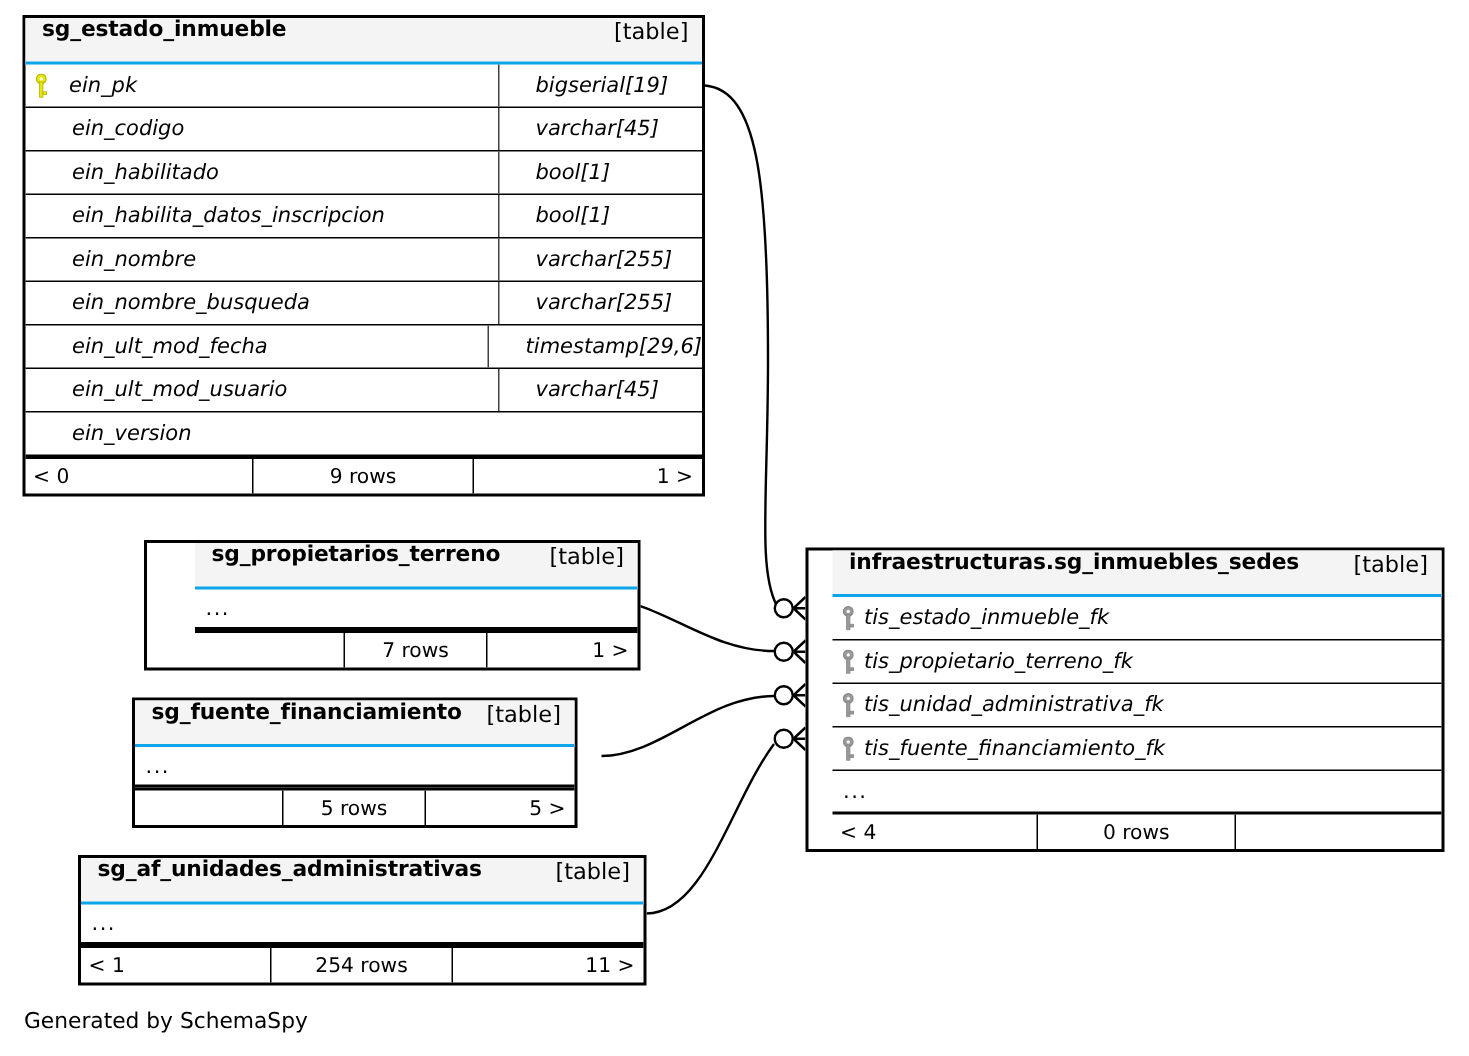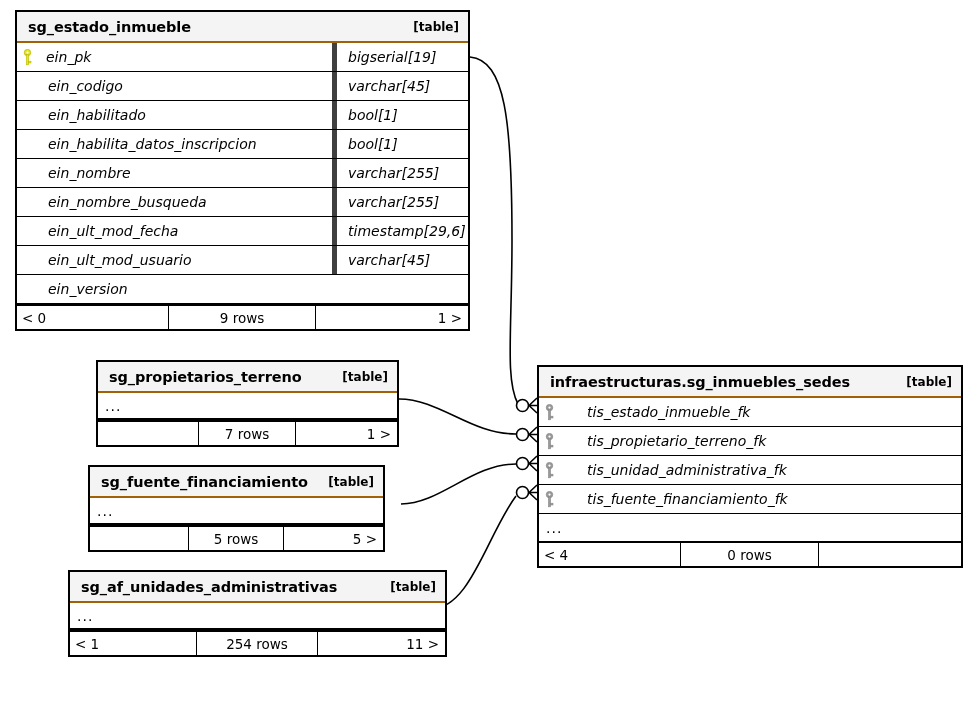--- a/index.html
+++ b/index.html
@@ -56,37 +56,35 @@
   .entity {
     position: absolute;
     box-sizing: border-box;
     border: 2px solid #000000;
     background: #ffffff;
   }
   .entity-header {
     box-sizing: border-box;
     height: 31px;
     background: #f4f4f4;
-    border-bottom: 2px solid #a16207;
-    display: flex;
-    align-items: center;
+    border-bottom: 2px solid #0ea5e9;
+    display: flex;
     justify-content: space-between;
     padding: 0 9px 0 11px;
   }
   .entity-title {
     font-weight: bold;
     font-size: 14.5px;
     letter-spacing: -0.1px;
     white-space: nowrap;
   }
   .entity-kind {
-    font-size: 12px;
+    font-size: 15px;
     white-space: nowrap;
     padding-left: 10px;
-    font-weight: bold;
   }
 
   .col-row {
     box-sizing: border-box;
     height: 29px;
     display: flex;
     align-items: stretch;
     border-bottom: 1px solid #000000;
     font-style: italic;
   }
@@ -100,22 +98,22 @@
     padding-left: 8px;
     font-size: 14px;
     white-space: nowrap;
     overflow: hidden;
   }
   .col-type {
     box-sizing: border-box;
     flex: 0 0 auto;
     display: flex;
     align-items: center;
-    border-left: 5px solid #404040;
-    padding-left: 11px;
+    border-left: 1px solid #404040;
+    padding-left: 24px;
     font-size: 14px;
     white-space: nowrap;
   }
   .col-indent {
     padding-left: 31px;
   }
 
   
   .keycell {
     flex: 0 0 21px;
@@ -170,25 +168,25 @@
   }
   .foot-r {
     flex: 1 1 0;
     justify-content: flex-end;
     padding-right: 6px;
   }
 
   
   #ent-estado            { left: 15px;  top: 10px;  width: 455px; }
   #ent-estado .col-type  { flex-basis: 136px; }
-  #ent-propietarios      { left: 96px;  top: 360px; width: 303px; }
+  #ent-propietarios      { left: 96px;  top: 360px; width: 331px; padding-left: 32px; }
   #ent-fuente            { left: 88px;  top: 465px; width: 297px; }
-  #ent-unidades          { left: 68px;  top: 570px; width: 379px; }
-  #ent-sedes             { left: 537px; top: 365px; width: 426px; }
-  #ent-sedes .col-name   { padding-left: 0; margin-left: 27px; }
+  #ent-unidades          { left: 52px;  top: 570px; width: 379px; }
+  #ent-sedes             { left: 537px; top: 365px; width: 426px; padding-left: 16px; }
+  #ent-sedes .col-name   { padding-left: 0; }
 
   .caption {
     position: absolute;
     left: 16px;
     top: 673px;
     font-size: 14.5px;
     white-space: nowrap;
   }
 </style>
 </head>
@@ -383,14 +381,15 @@
 
     <div class="ellipsis-row no-rule">...</div>
 
     <div class="entity-footer">
       <div class="foot-l">&lt; 4</div>
       <div class="foot-c">0 rows</div>
       <div class="foot-r"></div>
     </div>
   </div>
 
+  <div class="caption">Generated by SchemaSpy</div>
 
 </div>
 
 </body></html>

